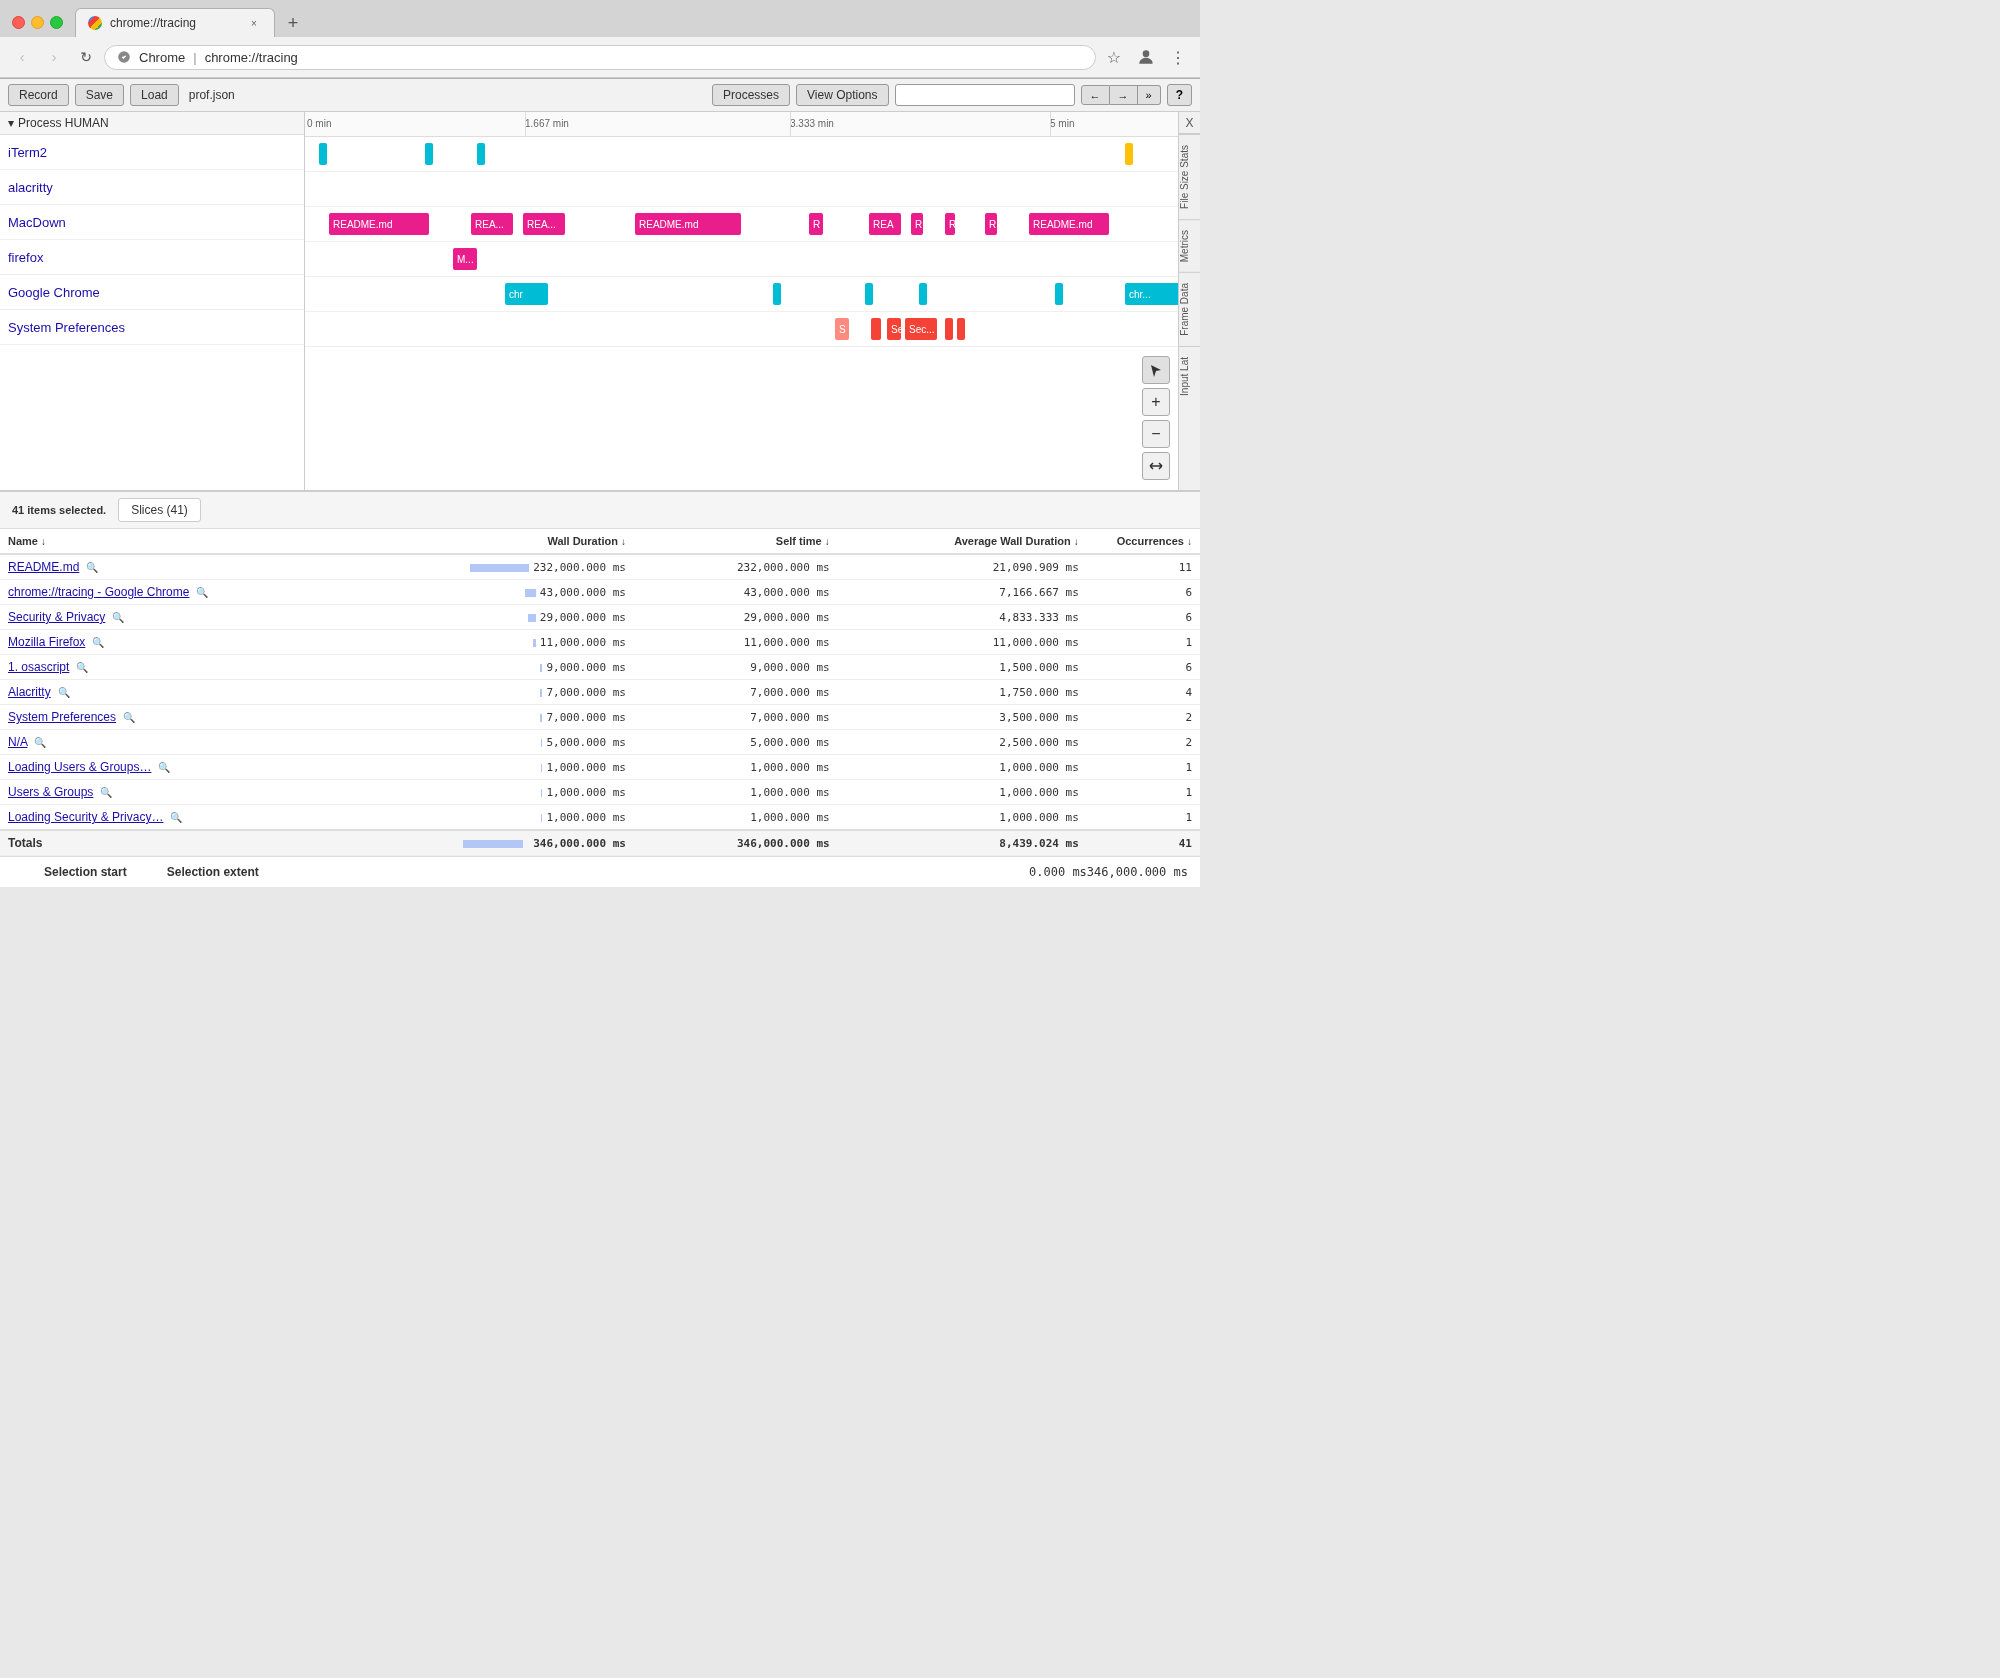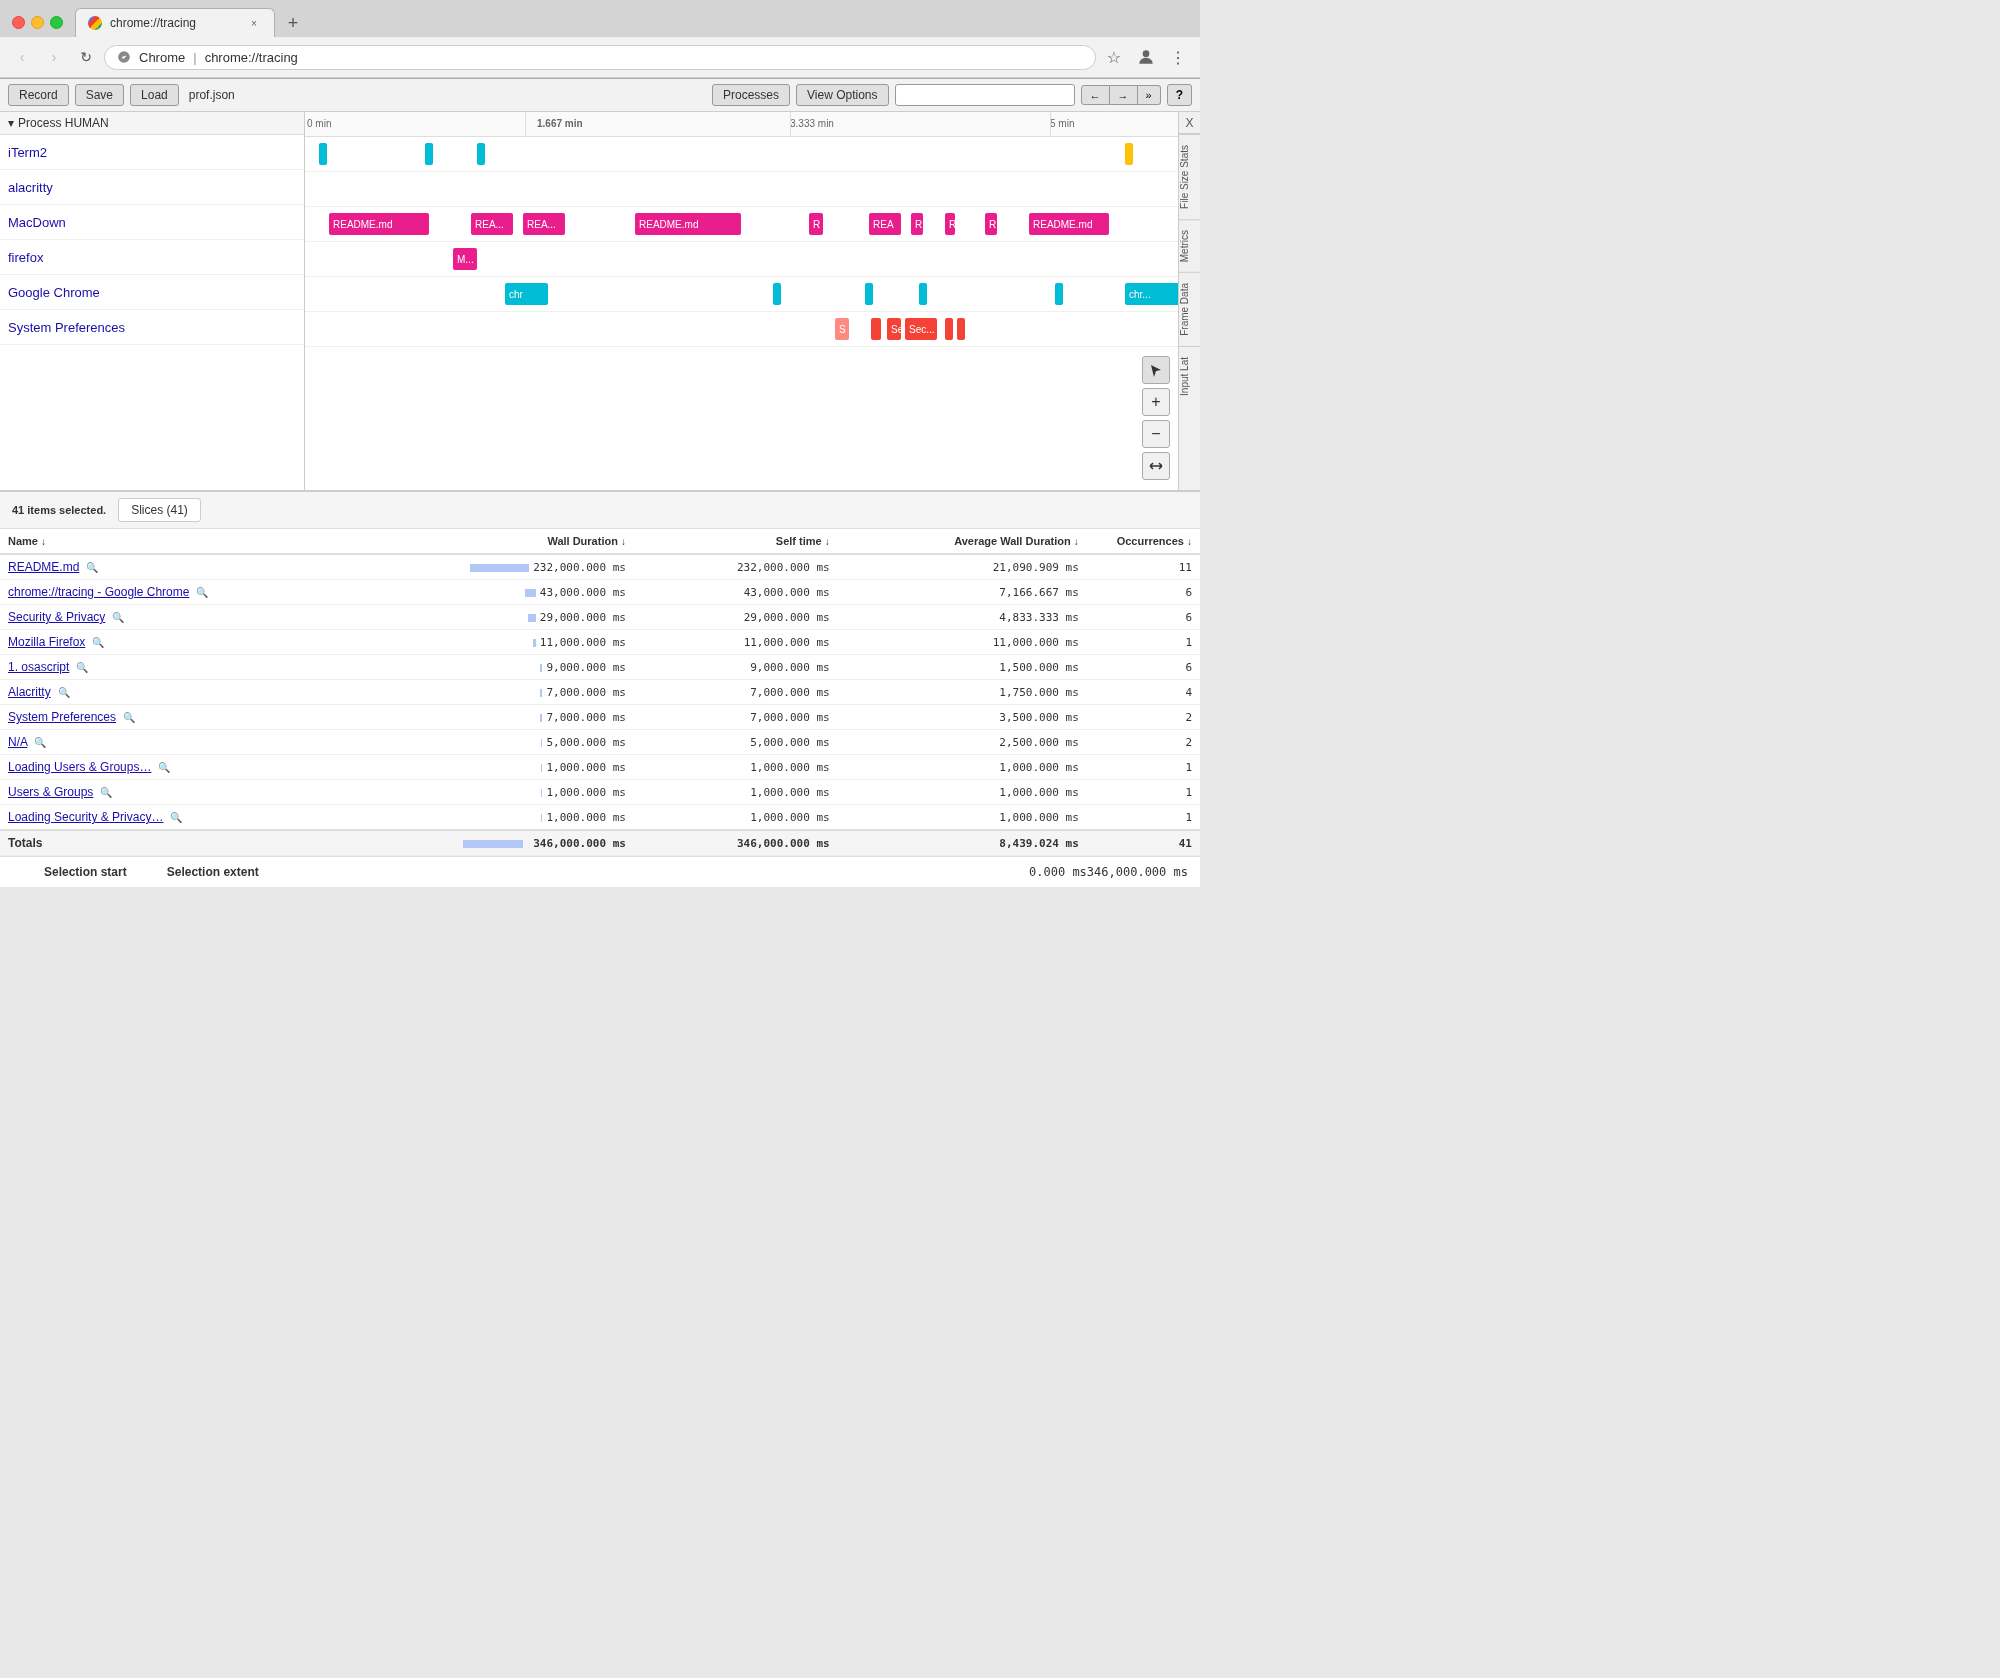--- a/index.html
+++ b/index.html
@@ -161,21 +161,21 @@
       <div class="process-item">firefox</div>
       <div class="process-item">Google Chrome</div>
       <div class="process-item">System Preferences</div>
     </div>
   </div>
 
   <div class="timeline-panel">
 
     <div class="timeline-header">
       <span class="time-tick" style="left: 2px;">0 min</span>
-      <span class="time-tick" style="left: 232px; font-weight: bold;">1.667 min</span>
+      <span class="time-tick" style="left: 220px;">1.667 min</span>
       <span class="time-tick" style="left: 485px;">3.333 min</span>
       <span class="time-tick" style="left: 745px;">5 min</span>
 
       <div style="position:absolute; left:220px; top:0; bottom:0; width:1px; background:#ddd;"></div>
       <div style="position:absolute; left:485px; top:0; bottom:0; width:1px; background:#ddd;"></div>
       <div style="position:absolute; left:745px; top:0; bottom:0; width:1px; background:#ddd;"></div>
     </div>
 
     <div class="timeline-rows">
 

